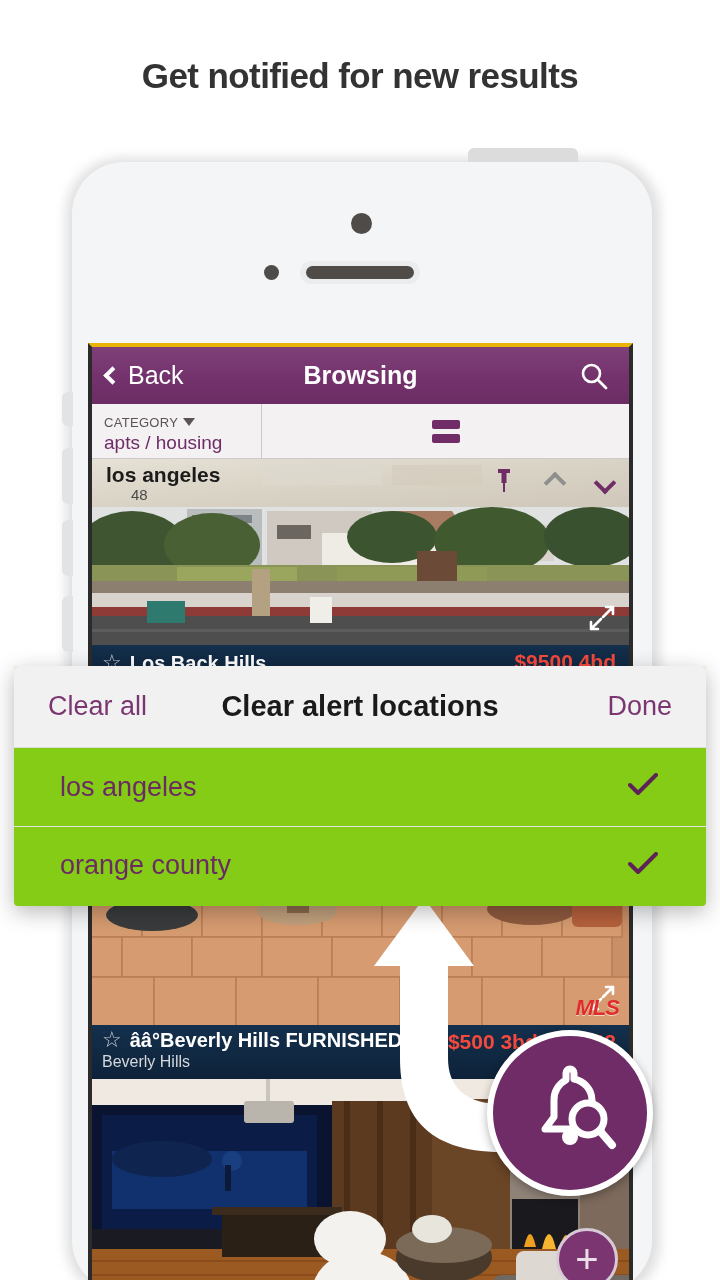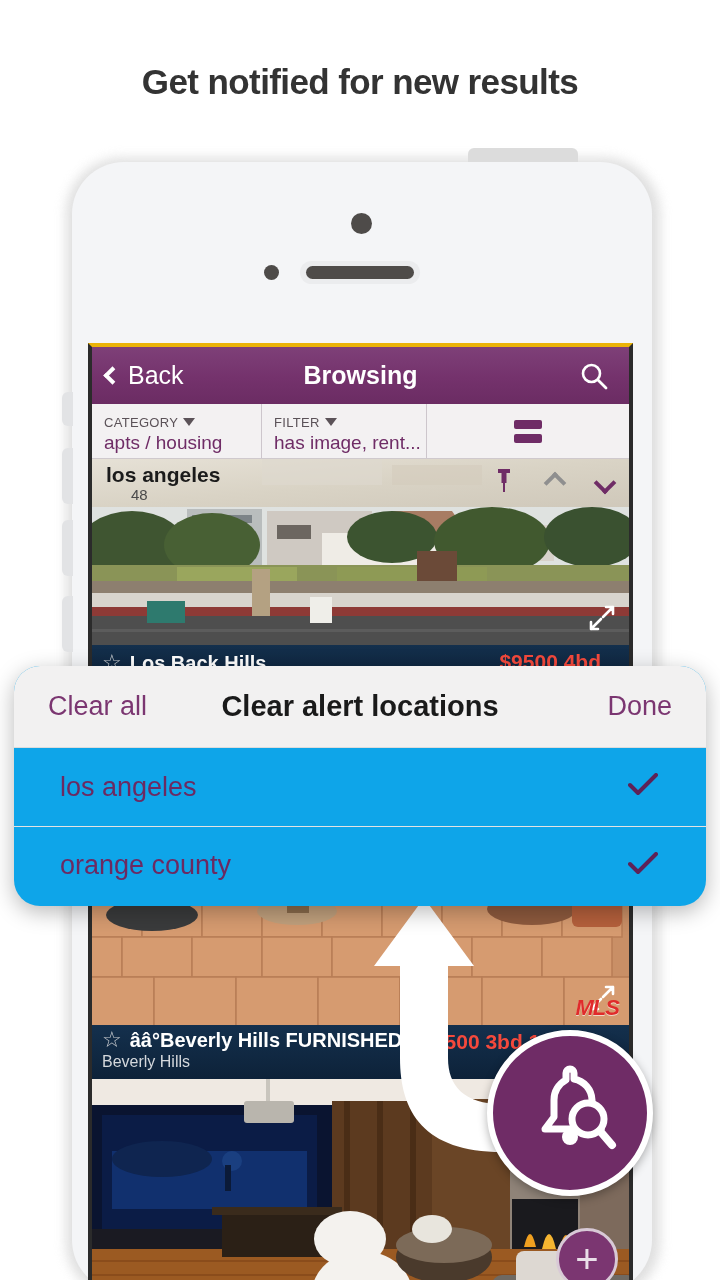--- a/index.html
+++ b/index.html
@@ -6,21 +6,21 @@
   html, body {
     width: 720px; height: 1280px;
     background: #ffffff;
     font-family: "Liberation Sans", sans-serif;
     overflow: hidden;
   }
   .page { position: relative; width: 720px; height: 1280px; background: #fff; }
 
   
   .headline {
-    position: absolute; left: 0; top: 62px; width: 720px;
+    position: absolute; left: 0; top: 56px; width: 720px;
     text-align: center;
     font-size: 35px; font-weight: bold; letter-spacing: -0.6px;
     color: #333333;
     font-family: "Liberation Sans", sans-serif;
   }
 
   
   .phone-shadow {
     position: absolute; left: 66px; top: 158px;
     width: 594px; height: 1140px;
@@ -172,21 +172,21 @@
     display: flex; align-items: center; padding: 0 10px;
     color: #fff; overflow: hidden;
   }
   .caption.tall { height: 54px; align-items: flex-start; padding-top: 4px; }
   .star {
     font-size: 22px; color: #c9ccd0; margin-right: 8px; line-height: 1;
   }
   .cap-title { font-size: 20px; font-weight: bold; white-space: nowrap; }
   .cap-sub { font-size: 16px; color: #d4d8dc; margin-left: 34px; margin-top: 1px; }
   .cap-price {
-    position: absolute; right: 28px; top: 5px;
+    position: absolute; right: 13px; top: 5px;
     font-size: 21px; font-weight: bold; color: #f4493c;
     white-space: nowrap;
   }
   .expand-icon { position: absolute; right: 14px; bottom: 10px; }
   .mls-badge {
     position: absolute; right: 10px; bottom: 4px;
     font-size: 22px; font-weight: bold; font-style: italic;
     color: #e02b2b; letter-spacing: -1px;
     text-shadow: 0 1px 0 rgba(255,255,255,.6);
   }
@@ -213,22 +213,22 @@
   .arrow-wrap {
     position: absolute; left: 372px; top: 890px;
     width: 200px; height: 270px; z-index: 25;
     pointer-events: none;
   }
 
   
   .modal {
     position: absolute; left: 14px; top: 666px;
     width: 692px; height: 240px;
-    background: #0ea5e9;
-    border-radius: 26px;
+    background: #84cc16;
+    border-radius: 4px;
     box-shadow: 0 6px 22px rgba(0,0,0,.28);
     overflow: hidden;
     z-index: 40;
   }
   .modal-header {
     position: relative; height: 82px;
     background: #f2f1f1;
     border-bottom: 1px solid #dcdcdc;
     display: flex; align-items: center;
   }
@@ -293,27 +293,20 @@
       </div>
     </div>
 
     <div class="filterbar">
       <div class="fcell cat">
         <div class="fcell-label">
           <span>CATEGORY</span>
           <span class="caret-down"></span>
         </div>
         <div class="fcell-val">apts / housing</div>
-      </div>
-      <div class="fcell flt">
-        <div class="fcell-label">
-          <span>FILTER</span>
-          <span class="caret-down"></span>
-        </div>
-        <div class="fcell-val">has image, rent...</div>
       </div>
       <div class="list-toggle">
         <div>
           <div class="lt-bar"></div>
           <div class="lt-bar"></div>
         </div>
       </div>
     </div>
 
     <div class="loc-header">

